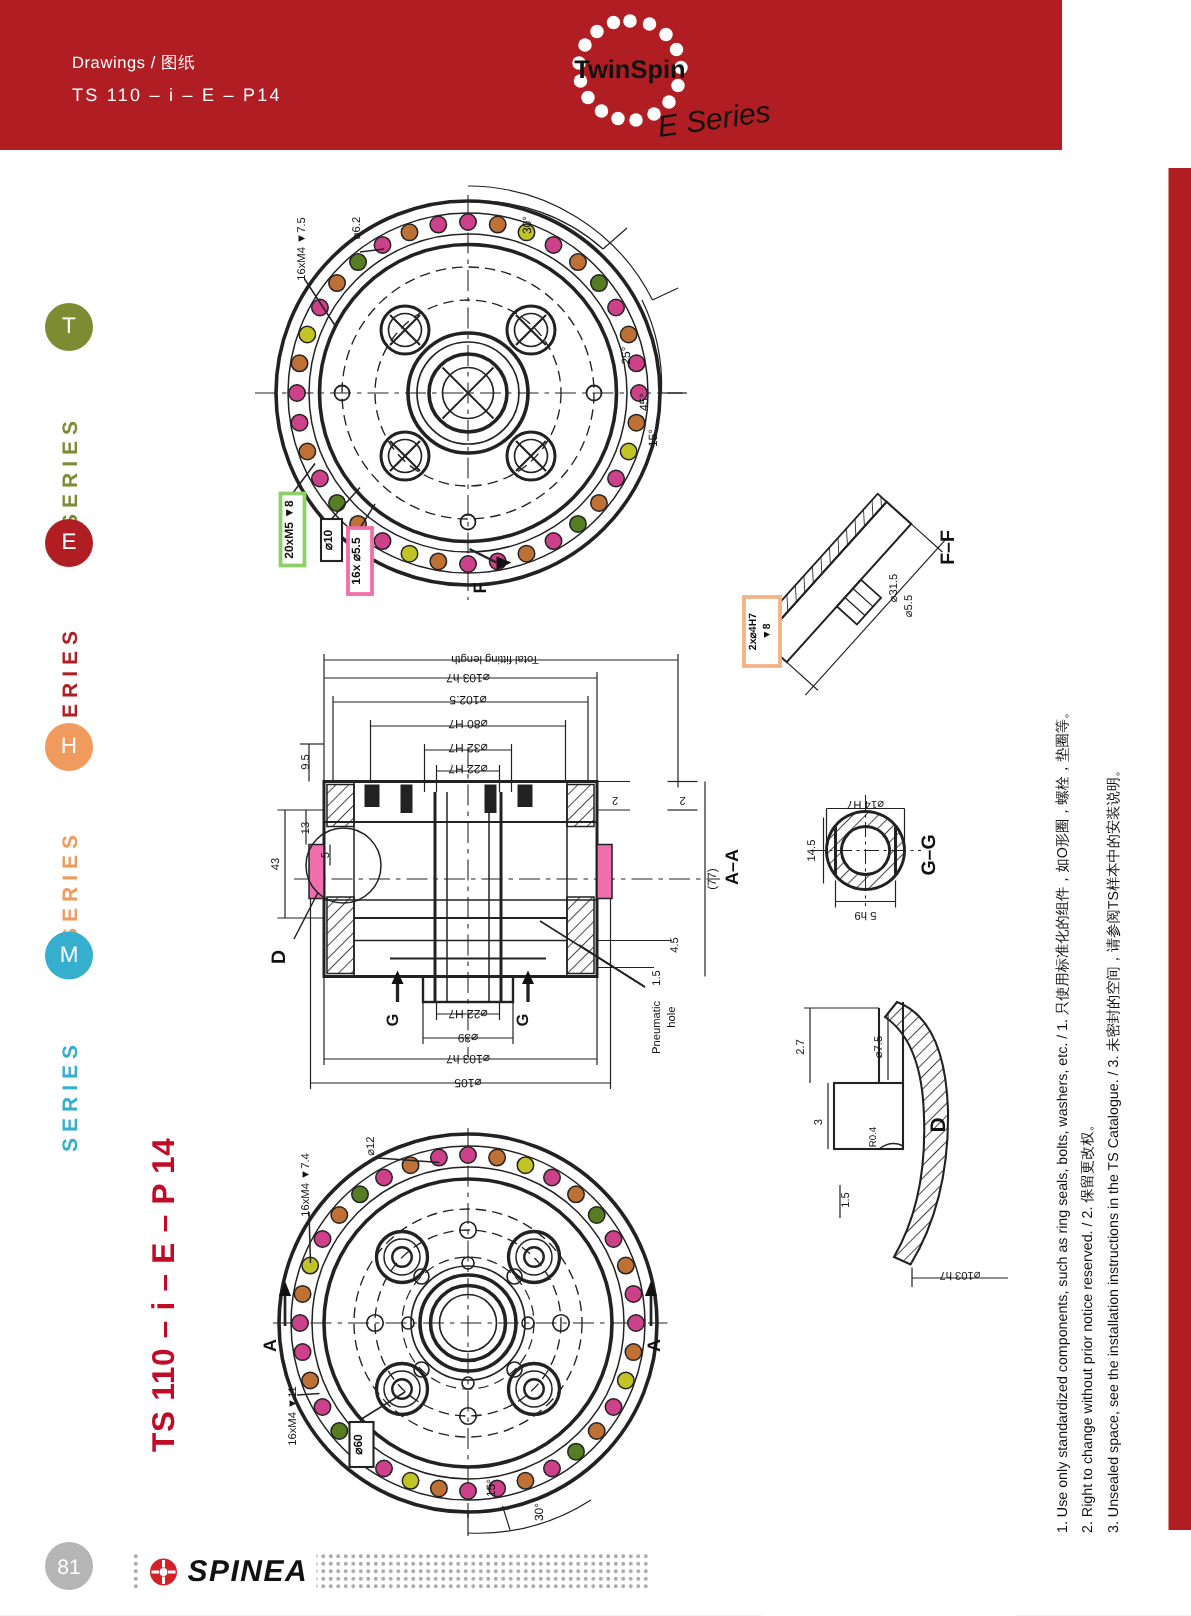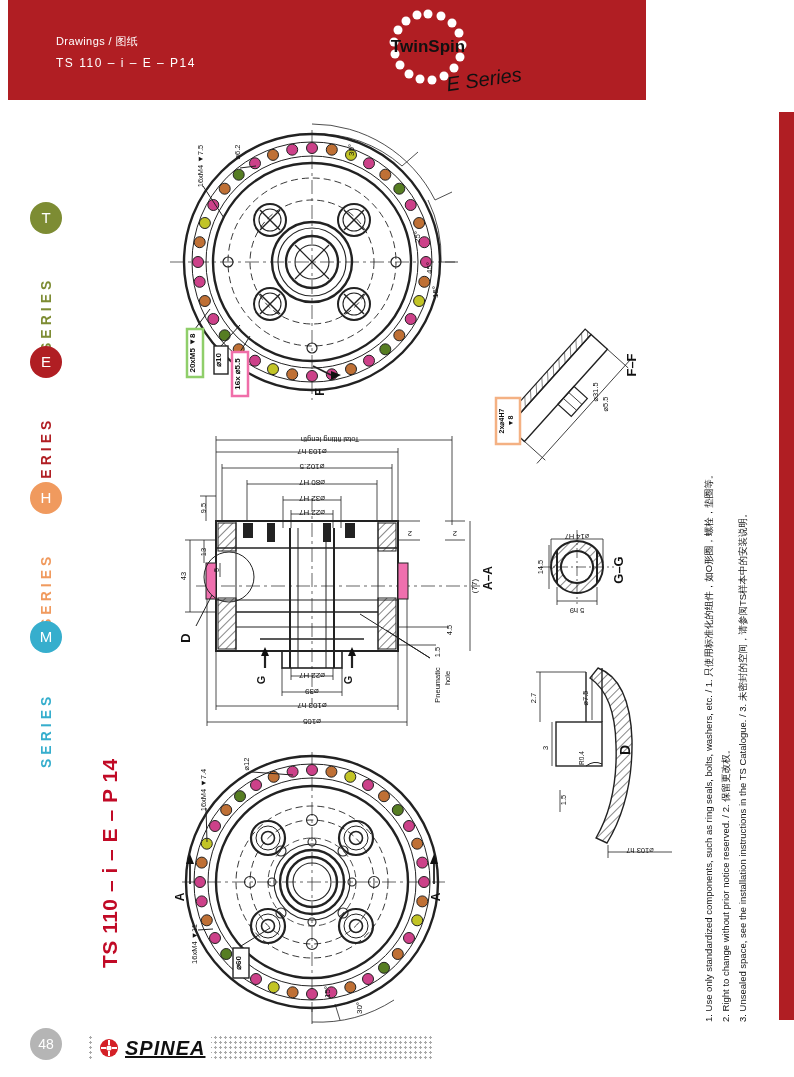--- a/index.html
+++ b/index.html
@@ -1,19 +1,19 @@
 <!DOCTYPE html>
 <html><head>
 <meta charset="utf-8">
 <style>
   html,body{margin:0;padding:0;background:#e9e9e9;}
   #page{position:relative;width:794px;height:1077px;background:#fff;overflow:hidden;
         font-family:"Liberation Sans",sans-serif;color:#222;}
   
-  .header{position:absolute;left:8px;top:0;width:638px;height:100px;background:#b01e23;}
+  .header{position:absolute;left:0;top:0;width:708px;height:100px;background:#b01e23;}
   .breadcrumb{position:absolute;left:48px;top:34px;color:#fff;font-size:11px;letter-spacing:.4px;}
   .model{position:absolute;left:48px;top:56px;color:#fff;font-size:12px;letter-spacing:1.5px;}
   .logo{position:absolute;left:365px;top:6px;width:170px;height:92px;}
   
   .right-strip{position:absolute;left:779px;top:112px;width:15px;height:908px;background:#b01e23;}
   
   .series-circle{position:absolute;left:30px;width:32px;height:32px;border-radius:50%;
        color:#fff;font-size:15px;text-align:center;line-height:32px;}
   .series-word{position:absolute;left:38px;width:110px;transform:rotate(-90deg);
        transform-origin:0 0;font-size:14px;letter-spacing:4px;font-weight:600;white-space:nowrap;}
@@ -25,21 +25,21 @@
   .notes{position:absolute;left:700px;top:1022px;width:684px;height:62px;
        transform:rotate(-90deg);transform-origin:0 0;font-size:9.5px;line-height:1.8;color:#111;}
   .notes div{white-space:nowrap;}
   
   .page-circle{position:absolute;left:30px;top:1028px;width:32px;height:32px;border-radius:50%;
        background:#b5b5b5;color:#fff;font-size:14px;text-align:center;line-height:32px;}
   .brand-band{position:absolute;left:88px;top:1035px;width:345px;height:26px;
        background-image:radial-gradient(#a9a9a9 1.2px,transparent 1.4px);background-size:5px 5px;}
   .brand-chip{position:absolute;left:92px;top:1034px;background:#fff;height:28px;
        display:flex;align-items:center;padding:0 6px;}
-  .brand-text{font-size:20px;font-weight:900;font-style:italic;letter-spacing:1px;color:#111;text-decoration:underline;}
+  .brand-text{font-size:20px;font-weight:900;font-style:italic;letter-spacing:1px;color:#111;}
   .gear{margin-right:5px;}
   
   #drawing{position:absolute;left:0;top:0;width:794px;height:1077px;}
   text{font-family:"Liberation Sans",sans-serif;fill:#111;}
 </style>
 </head>
 <body>
 <div id="page">
 
 <svg id="drawing" viewBox="0 0 794 1077">
@@ -526,21 +526,21 @@
 
 <div class="side-title">TS 110 – i – E – P 14</div>
 
 <div class="notes">
   <div>1. Use only standardized components, such as ring seals, bolts, washers, etc. / 1. 只使用标准化的组件，如O形圈，螺栓，垫圈等。</div>
   <div>2. Right to change without prior notice reserved. / 2. 保留更改权。</div>
   <div>3. Unsealed space, see the installation instructions in the TS Catalogue. / 3. 未密封的空间，请参阅TS样本中的安装说明。</div>
 </div>
 
 <div class="page-circle">
-  <span>48</span>
+  <span>81</span>
 </div>
 <div class="brand-band"></div>
 <div class="brand-chip">
   <svg class="gear" width="22" height="22" viewBox="0 0 22 22">
     <circle cx="11" cy="11" r="9" fill="#d42027"></circle>
     <g stroke="#fff" stroke-width="2">
       <line x1="11" y1="3" x2="11" y2="8"></line>
           <line x1="11" y1="14" x2="11" y2="19"></line>
       <line x1="3" y1="11" x2="8" y2="11"></line>
           <line x1="14" y1="11" x2="19" y2="11"></line>

